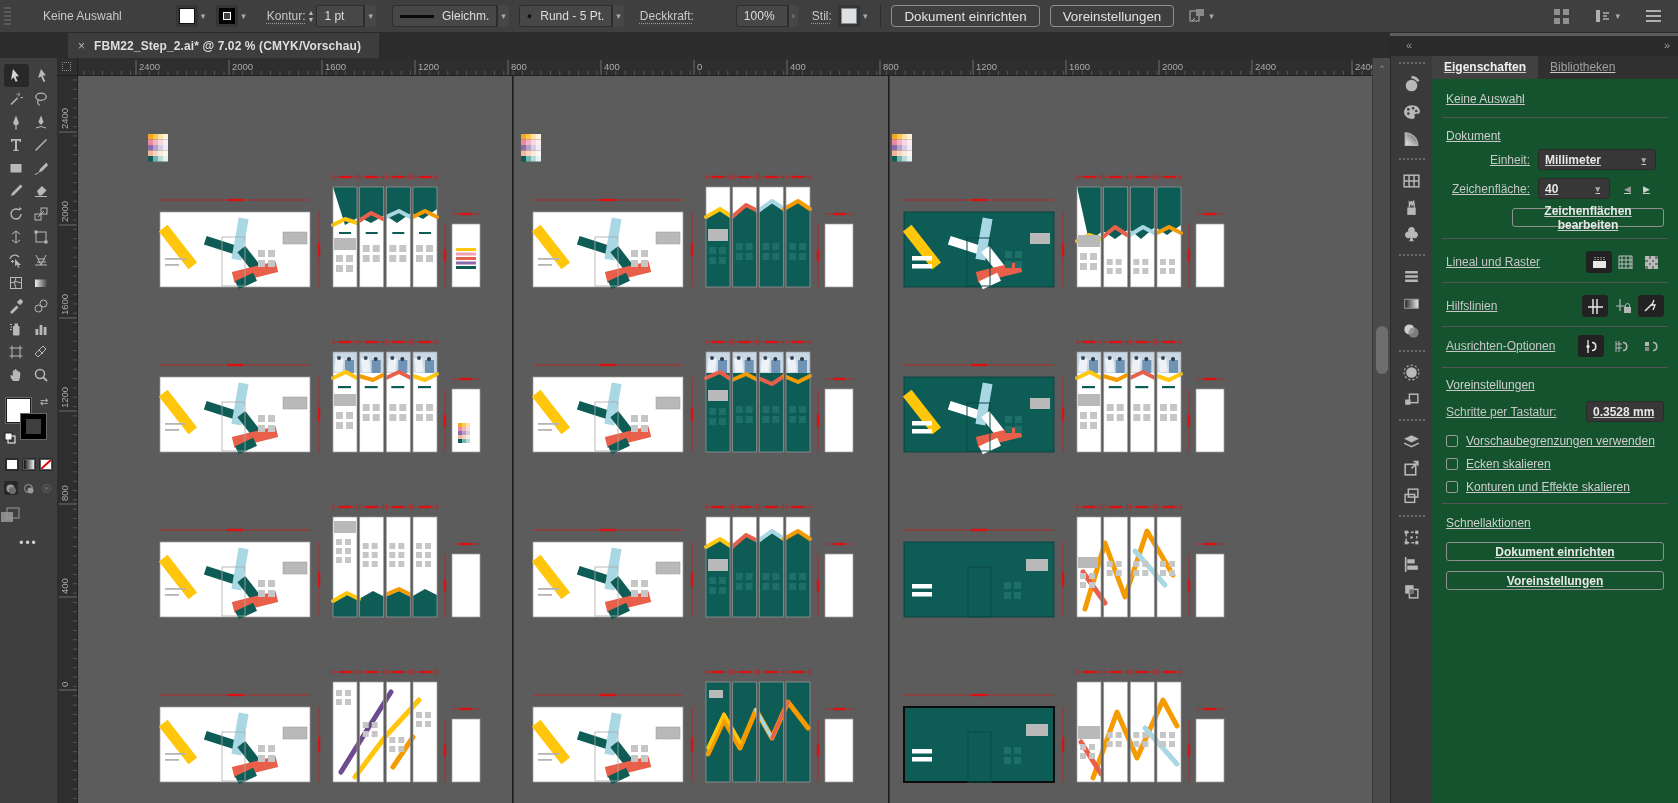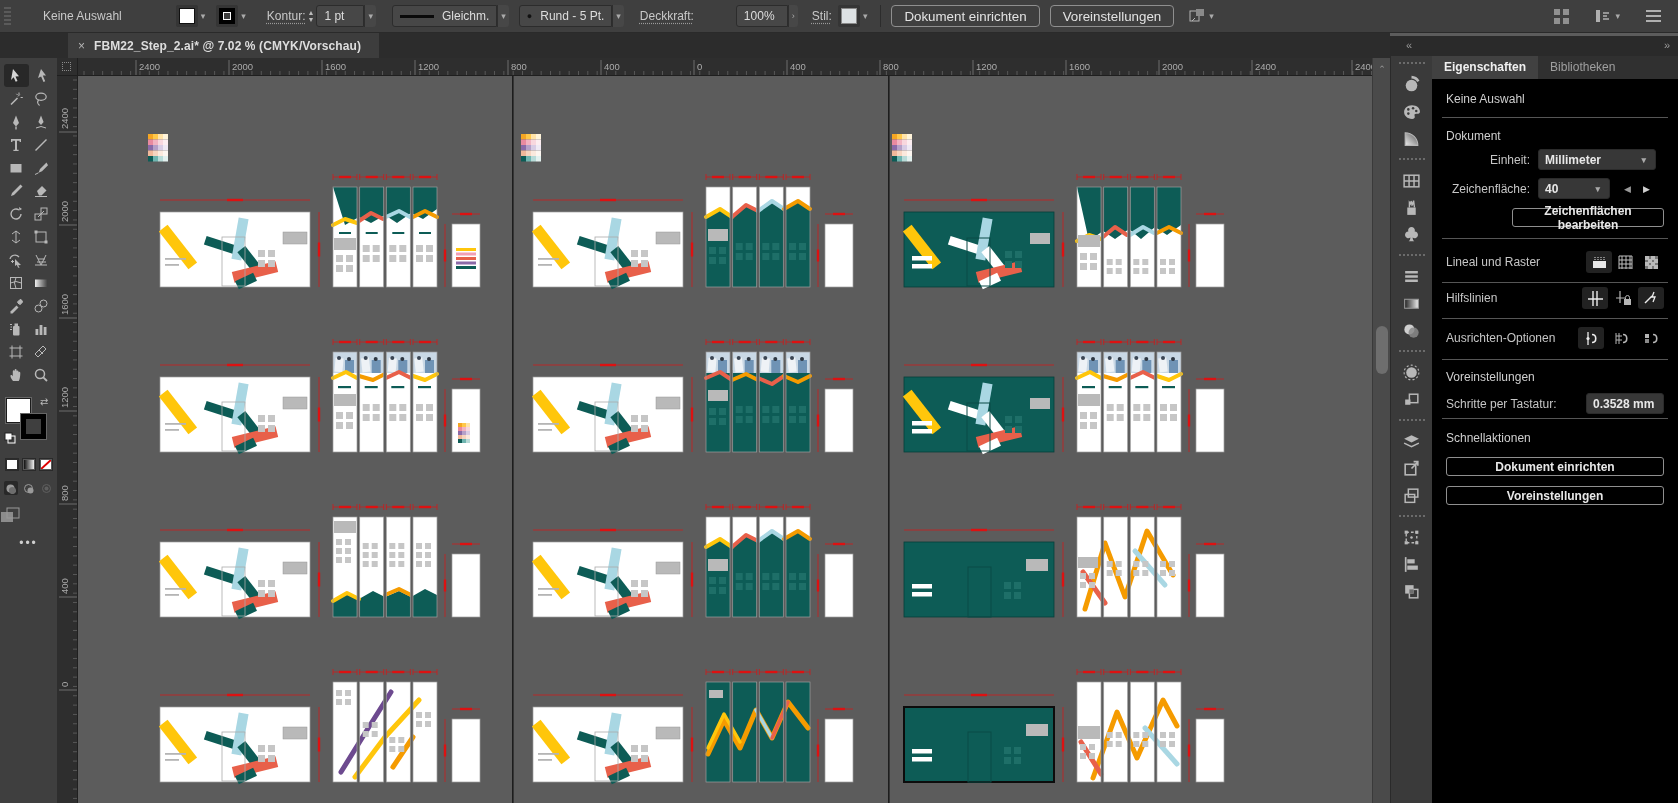--- a/index.html
+++ b/index.html
@@ -52,21 +52,21 @@
   
   #vscroll{left:1372px;top:58px;width:18px;height:745px;background:#4a4a4a;border-left:1px solid #3a3a3a;}
   #vscroll .up{position:absolute;top:6px;left:0;width:18px;text-align:center;color:#9a9a9a;font-size:9px;}
   #vthumb{position:absolute;left:3px;top:268px;width:12px;height:48px;border-radius:6px;background:#6e6e6e;}
   
   #right-head{left:1390px;top:36px;width:288px;height:20px;background:#2a2a2a;color:#9a9a9a;font-size:11px;}
   #dock{left:1390px;top:56px;width:42px;height:747px;background:#3a3a3a;border-left:1px solid #2a2a2a;display:flex;flex-direction:column;align-items:center;}
   .dock-item{width:42px;height:27px;display:flex;align-items:center;justify-content:center;}
   .dock-item svg{width:19px;height:19px;}
   .dock-sep{width:26px;height:9px;border-top:2px dotted #6b6b6b;margin-top:6px;}
-  #props{left:1432px;top:56px;width:246px;height:747px;background:#000000;}
+  #props{left:1432px;top:56px;width:246px;height:747px;background:#14532d;text-decoration:underline;}
   #ptabs{display:flex;height:23px;background:#303030;}
   .ptab{padding:4px 12px;font-size:12px;color:#9f9f9f;}
   .ptab.active{background:#414141;color:#f0f0f0;font-weight:bold;}
   .psec{padding:0 14px;color:#cfcfcf;}
   .phr{height:1px;background:#555;margin:0 10px;}
   .prow{display:flex;align-items:center;}
   .plabel{color:#c6c6c6;font-size:12px;}
   .pselect{background:#373737;border:1px solid #2b2b2b;border-radius:3px;height:21px;display:flex;align-items:center;padding:0 6px;color:#e8e8e8;font-weight:bold;font-size:12px;}
   .pselect .sp{flex:1;}
   .pbtn{border:1px solid #8f8f8f;border-radius:3px;height:19px;display:flex;align-items:center;justify-content:center;color:#e8e8e8;font-weight:bold;font-size:12px;background:transparent;}
@@ -1897,21 +1897,21 @@
             </svg>
           </span>
         <span class="ibtn">
             <svg viewBox="0 0 17 17">
               <rect x="2" y="2" width="13" height="13" fill="#777"></rect>
               <path d="M2 2h4v4H2zM8 2h4v4H8zM5 5h4v4H5zM11 5h4v4h-4zM2 8h4v4H2zM8 8h4v4H8zM5 11h4v4H5zM11 11h4v4h-4z" fill="#c9c9c9" opacity=".8"></path>
             </svg>
           </span>
       </div>
       <div class="phr" style="margin:9px -4px 0;"></div>
-      <div class="prow" style="margin-top:4px;">
+      <div class="prow" style="margin-top:12px;">
         <span class="plabel" style="flex:1;">Hilfslinien</span>
         <span class="ibtn active" style="margin-right:2px;">
             <svg viewBox="0 0 17 17">
               <path d="M1 9h15M6 1v15M10 1v15" stroke="#ececec" stroke-width="1.4"></path>
             </svg>
           </span>
         <span class="ibtn" style="margin-right:2px;">
             <svg viewBox="0 0 17 17">
               <path d="M1 8h9M5 1v12" stroke="#b5b5b5" stroke-width="1.2"></path>
               <rect x="9" y="9" width="7" height="6" fill="#b5b5b5"></rect>
@@ -1950,20 +1950,34 @@
           </span>
       </div>
       <div class="phr" style="margin:10px -4px 0;"></div>
       <div style="margin-top:10px;">Voreinstellungen</div>
       <div class="prow" style="margin-top:9px;">
         <span class="plabel" style="flex:1;">Schritte per Tastatur:</span>
         <div class="pselect" style="width:78px;">
           <span class="sp">0.3528 mm</span>
         </div>
       </div>
+      <div style="margin-top:12px;">
+        <div class="checkrow">
+            <span class="cb"></span>
+            <span class="clabel">Vorschaubegrenzungen verwenden</span>
+          </div>
+        <div class="checkrow">
+            <span class="cb"></span>
+            <span class="clabel">Ecken skalieren</span>
+          </div>
+        <div class="checkrow">
+            <span class="cb"></span>
+            <span class="clabel">Konturen und Effekte skalieren</span>
+          </div>
+      </div>
     </div>
     <div class="phr" style="margin-top:4px;"></div>
     <div class="psec" style="padding-top:12px;">
       <div>Schnellaktionen</div>
       <button class="pbtn" style="width:100%;margin-top:12px;">Dokument einrichten</button>
       <button class="pbtn" style="width:100%;margin-top:10px;">Voreinstellungen</button>
     </div>
   </div>
 </div>
 

